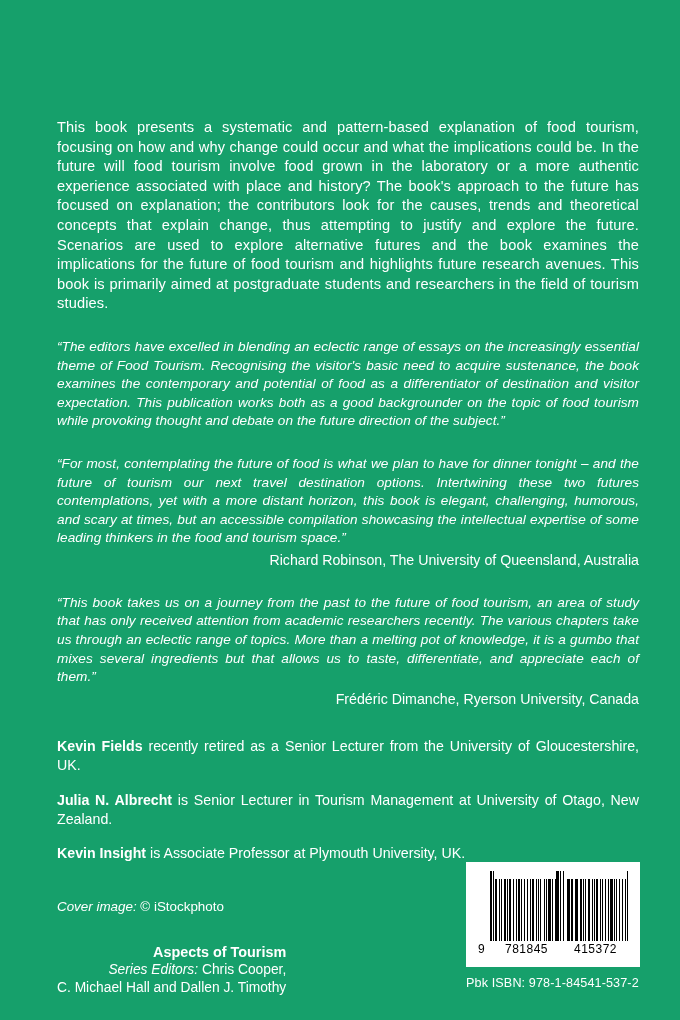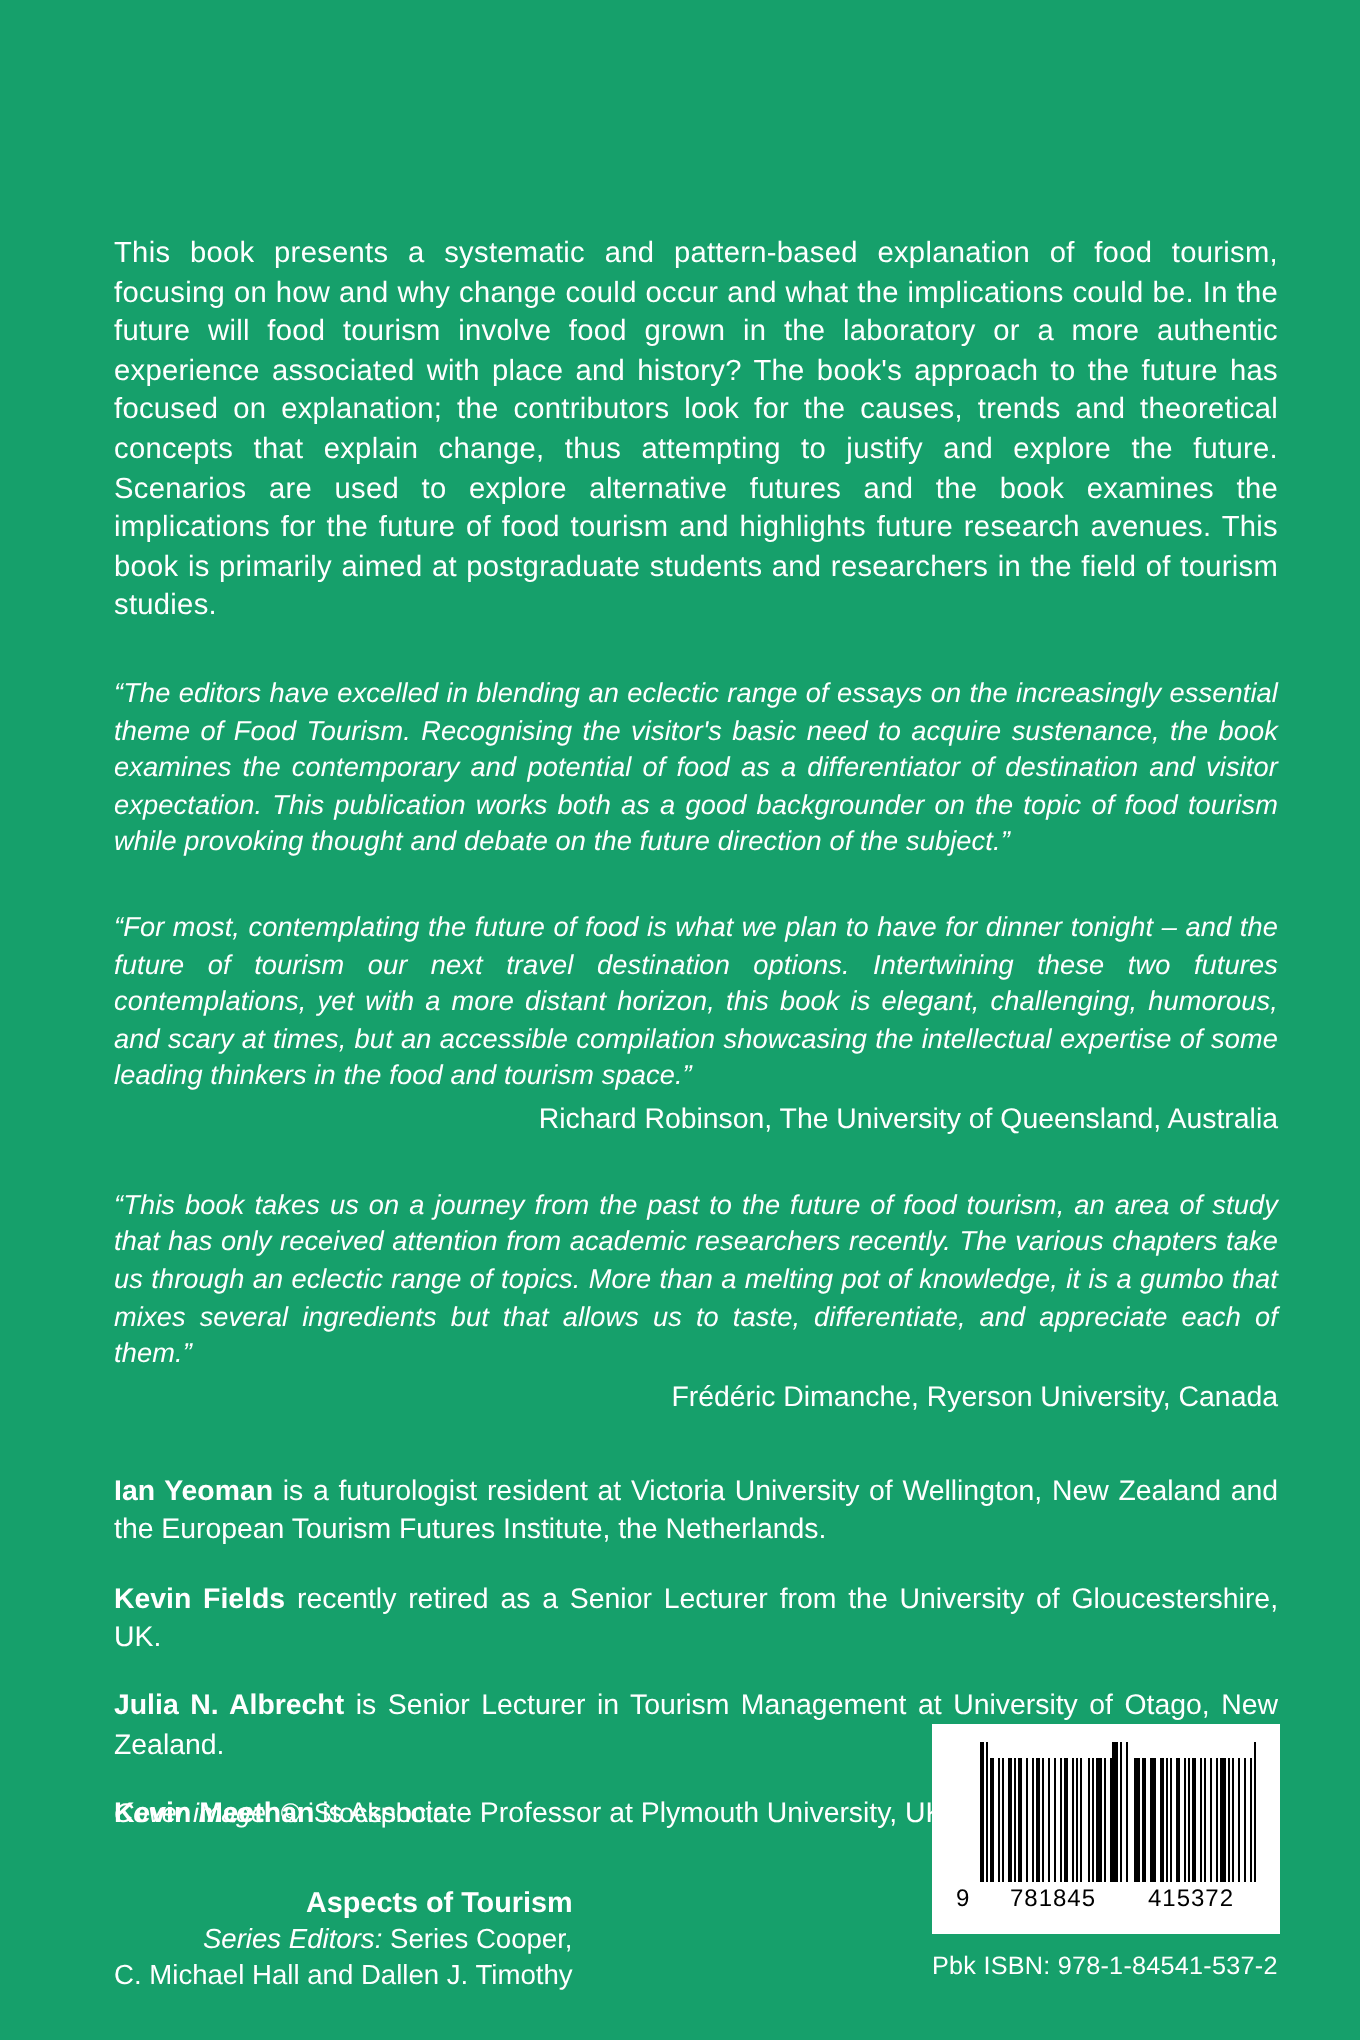--- a/index.html
+++ b/index.html
@@ -199,33 +199,32 @@
       <p class="endorsement-text">“For most, contemplating the future of food is what we plan to have for dinner tonight – and the future of tourism our next travel destination options. Intertwining these two futures contemplations, yet with a more distant horizon, this book is elegant, challenging, humorous, and scary at times, but an accessible compilation showcasing the intellectual expertise of some leading thinkers in the food and tourism space.”</p>
       <p class="endorsement-attrib">Richard Robinson, The University of Queensland, Australia</p>
     </div>
 
     <div class="endorsement-block">
       <p class="endorsement-text">“This book takes us on a journey from the past to the future of food tourism, an area of study that has only received attention from academic researchers recently. The various chapters take us through an eclectic range of topics. More than a melting pot of knowledge, it is a gumbo that mixes several ingredients but that allows us to taste, differentiate, and appreciate each of them.”</p>
       <p class="endorsement-attrib">Frédéric Dimanche, Ryerson University, Canada</p>
     </div>
 
     <div class="bios">
-      <p class="bio"><span class="name">Ian Yeoman</span><span> is a futurologist resident at Victoria University of Wellington, New Zealand and the European Tourism Futures Institute, the Netherlands.</span></p>
       <p class="bio"><span class="name">Kevin Fields</span><span> recently retired as a Senior Lecturer from the University of Gloucestershire, UK.</span></p>
       <p class="bio"><span class="name">Julia N. Albrecht</span><span> is Senior Lecturer in Tourism Management at University of Otago, New Zealand.</span></p>
-      <p class="bio"><span class="name">Kevin Meethan</span><span> is Associate Professor at Plymouth University, UK.</span></p>
+      <p class="bio"><span class="name">Kevin Insight</span><span> is Associate Professor at Plymouth University, UK.</span></p>
     </div>
 
   </div>
 
   <div class="footer-left">
     <p class="cover-image-credit"><span class="ital">Cover image:</span><span> © iStockphoto</span></p>
     <div class="series-block">
       <p class="series-name">Aspects of Tourism</p>
-      <p class="series-editors"><span class="ital">Series Editors:</span><span> Series Cooper,</span></p>
+      <p class="series-editors"><span class="ital">Series Editors:</span><span> Chris Cooper,</span></p>
       <p class="series-editors">C. Michael Hall and Dallen J. Timothy</p>
     </div>
   </div>
 
   <div class="barcode-wrap">
     <div class="barcode-box">
       <div class="barcode-bars" id="barcode-bars">
           <span class="bar" style="width: 3.09px; height: 70px; background: rgb(0, 0, 0);"></span>
           <span class="bar" style="width: 1.03px; height: 70px; background: transparent;"></span>
           <span class="bar" style="width: 1.03px; height: 70px; background: rgb(0, 0, 0);"></span>

